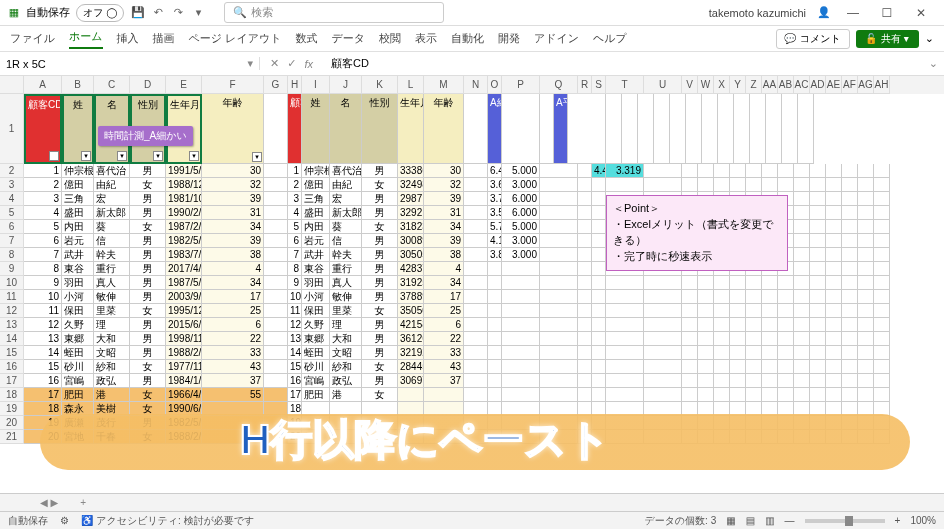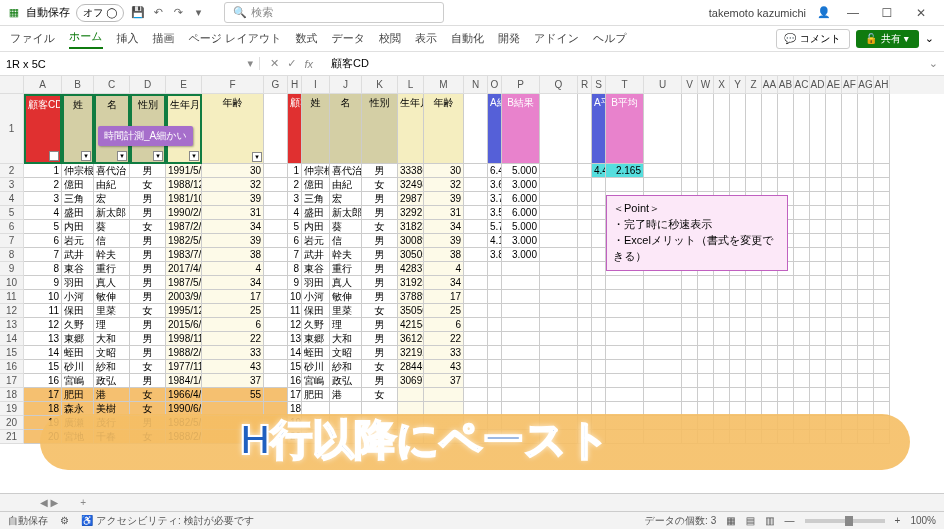--- a/index.html
+++ b/index.html
@@ -160,25 +160,23 @@
         <div class="cell hdr-cell hdr-container hdr-cream" style="width: 62px; height: 70px;">年齢<div class="filter-btn">▾</div></div>
         <div class="cell hdr-cell hdr-container " style="width: 24px; height: 70px;"></div>
         <div class="cell hdr-cell hdr-container hdr-red" style="width: 14px; height: 70px;">顧客CD</div>
         <div class="cell hdr-cell hdr-container hdr-sand" style="width: 28px; height: 70px;">姓</div>
         <div class="cell hdr-cell hdr-container hdr-sand" style="width: 32px; height: 70px;">名</div>
         <div class="cell hdr-cell hdr-container hdr-sand" style="width: 36px; height: 70px;">性別</div>
         <div class="cell hdr-cell hdr-container hdr-cream" style="width: 26px; height: 70px;">生年月日</div>
         <div class="cell hdr-cell hdr-container hdr-cream" style="width: 40px; height: 70px;">年齢</div>
         <div class="cell hdr-cell hdr-container " style="width: 24px; height: 70px;"></div>
         <div class="cell hdr-cell hdr-container hdr-blue" style="width: 14px; height: 70px;">A結果</div>
-        <div class="cell hdr-cell hdr-container hdr-pink" style="width: 38px; height: 70px;">B結果</div>
         <div class="cell hdr-cell hdr-container " style="width: 38px; height: 70px;"></div>
         <div class="cell hdr-cell hdr-container " style="width: 14px; height: 70px;"></div>
         <div class="cell hdr-cell hdr-container hdr-blue" style="width: 14px; height: 70px;">A平均</div>
-        <div class="cell hdr-cell hdr-container hdr-pink" style="width: 38px; height: 70px;">B平均</div>
         <div class="cell hdr-cell hdr-container " style="width: 38px; height: 70px;"></div>
         <div class="cell hdr-cell hdr-container " style="width: 16px; height: 70px;"></div>
         <div class="cell hdr-cell hdr-container " style="width: 16px; height: 70px;"></div>
         <div class="cell hdr-cell hdr-container " style="width: 16px; height: 70px;"></div>
         <div class="cell hdr-cell hdr-container " style="width: 16px; height: 70px;"></div>
         <div class="cell hdr-cell hdr-container " style="width: 16px; height: 70px;"></div>
         <div class="cell hdr-cell hdr-container " style="width: 16px; height: 70px;"></div>
         <div class="cell hdr-cell hdr-container " style="width: 16px; height: 70px;"></div>
         <div class="cell hdr-cell hdr-container " style="width: 16px; height: 70px;"></div>
         <div class="cell hdr-cell hdr-container " style="width: 16px; height: 70px;"></div>
@@ -201,21 +199,21 @@
         <div class="cell " style="width: 32px;">喜代治</div>
         <div class="cell " style="width: 36px; text-align: center;">男</div>
         <div class="cell data-cream" style="width: 26px; text-align: right;">33386</div>
         <div class="cell data-cream" style="width: 40px; text-align: right;">30</div>
         <div class="cell " style="width: 24px;"></div>
         <div class="cell " style="width: 14px; text-align: right;">6.437</div>
         <div class="cell " style="width: 38px; text-align: right;">5.000</div>
         <div class="cell " style="width: 38px;"></div>
         <div class="cell " style="width: 14px;"></div>
         <div class="cell hdr-aqua" style="width: 14px; text-align: right;">4.431</div>
-        <div class="cell hdr-aqua" style="width: 38px; text-align: right;">2.165</div>
+        <div class="cell hdr-aqua" style="width: 38px; text-align: right;">3.319</div>
         <div class="cell " style="width: 38px;"></div>
         <div class="cell " style="width: 16px;"></div>
         <div class="cell " style="width: 16px;"></div>
         <div class="cell " style="width: 16px;"></div>
         <div class="cell " style="width: 16px;"></div>
         <div class="cell " style="width: 16px;"></div>
         <div class="cell " style="width: 16px;"></div>
         <div class="cell " style="width: 16px;"></div>
         <div class="cell " style="width: 16px;"></div>
         <div class="cell " style="width: 16px;"></div>
@@ -924,22 +922,22 @@
         <div class="cell " style="width: 16px;"></div>
         <div class="cell " style="width: 16px;"></div>
         <div class="cell " style="width: 16px;"></div>
         <div class="cell " style="width: 16px;"></div>
         <div class="cell " style="width: 16px;"></div>
       </div>
     </div>
   <div class="btn-a">時間計測_A細かい</div>
   <div class="point-box">
     <div>＜Point＞</div>
+    <div>・Excelメリット（書式を変更できる）</div>
     <div>・完了時に秒速表示</div>
-    <div>・Excelメリット（書式を変更できる）</div>
   </div>
 </div>
 
 <div class="overlay-bg"></div>
 <div class="overlay-text">H行以降にペースト</div>
 
 <div class="sheet-tabs">
   <span style="margin-right:10px;color:#888">◀ ▶</span>
   <span style="margin-left:12px;color:#888">+</span>
 </div>

